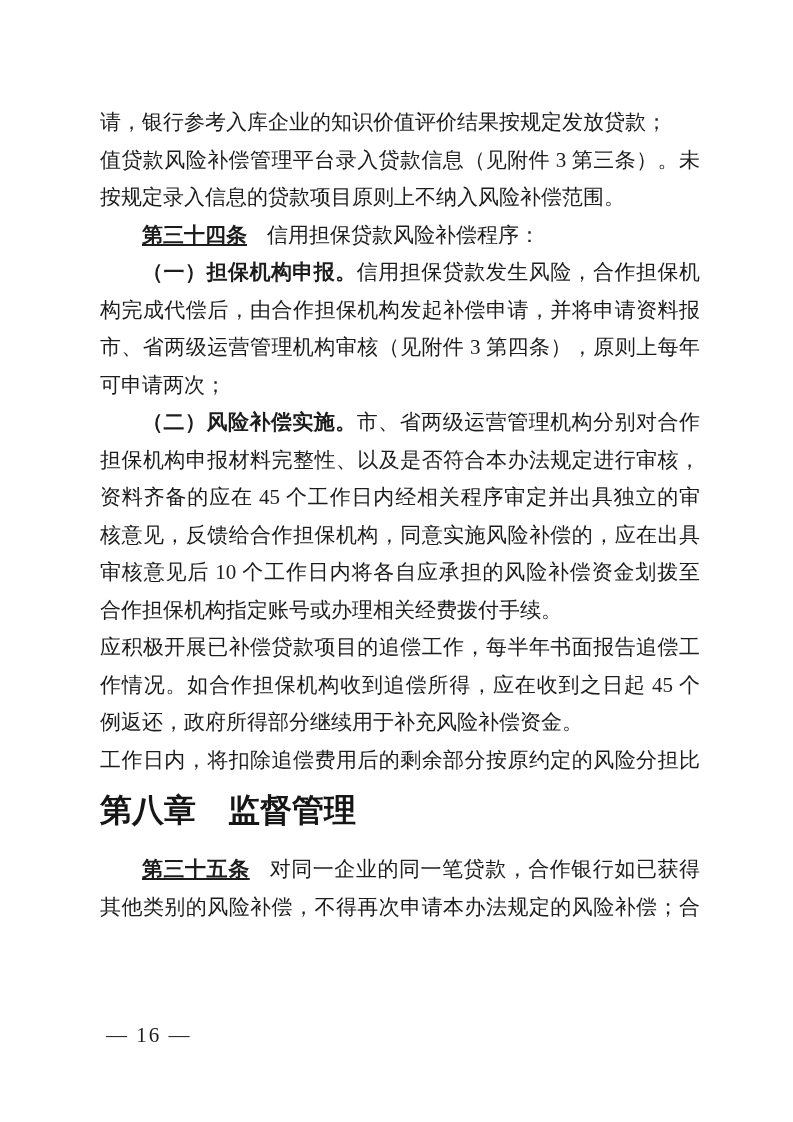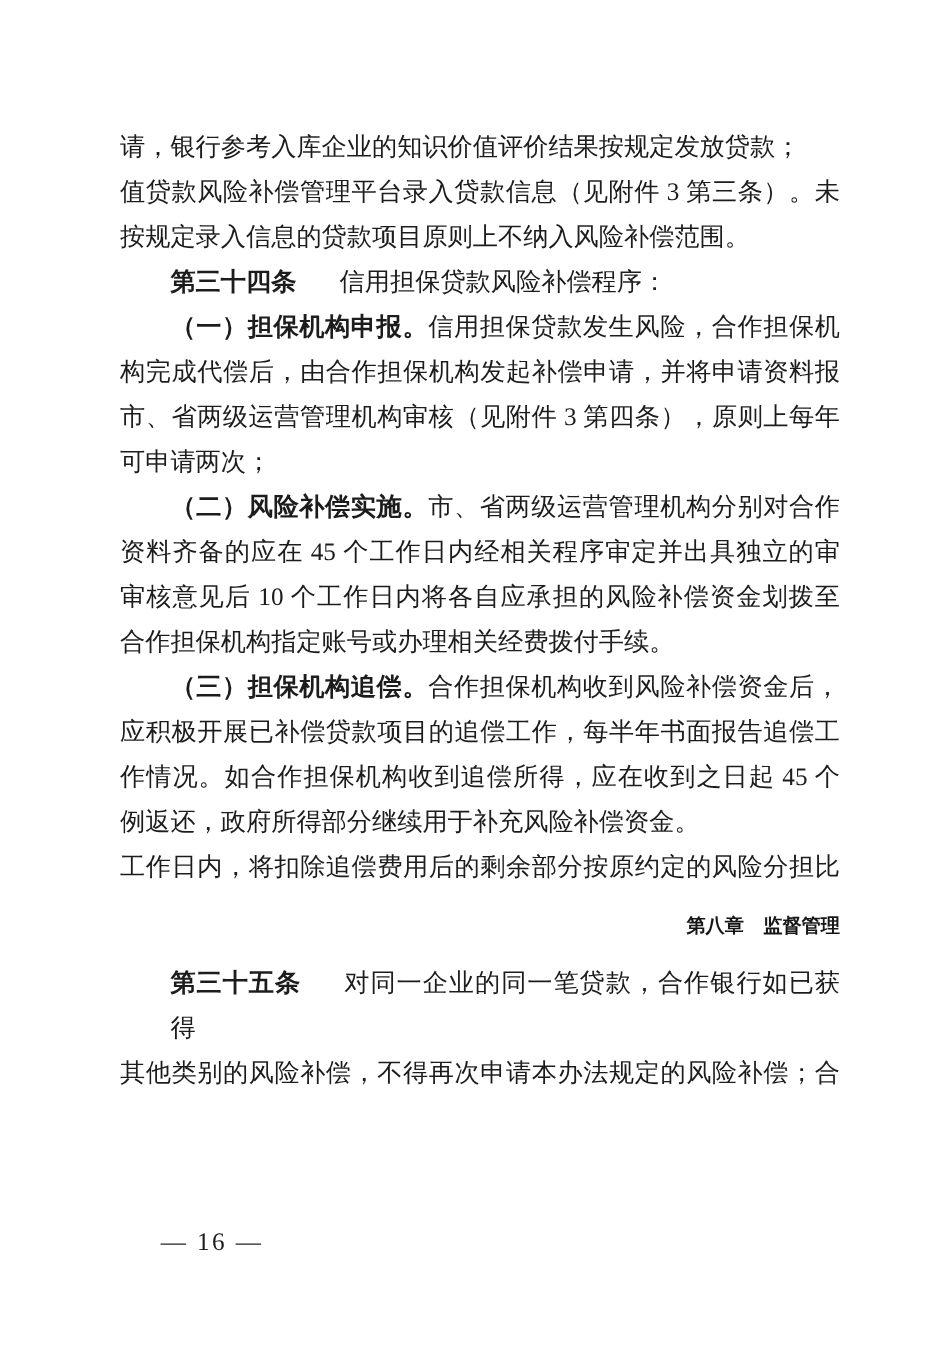--- a/index.html
+++ b/index.html
@@ -35,41 +35,41 @@
     text-align: right;
     text-align-last: left;
   }
   .line.indent {
     padding-left: 42px;
   }
   .line b.lead {
     font-weight: 700;
   }
   .line b.lead.gap {
-    margin-right: 36px;
+    margin-right: 20px;
+    text-decoration: underline;
   }
   .chapter-heading {
     margin-top: 12px;
-    margin-bottom: 9px;
+    margin-bottom: 22px;
     line-height: 38px;
-    font-size: 16px;
+    font-size: 32px;
     font-weight: 700;
-    text-align: right;
+    text-align: left;
     font-family: "Liberation Sans", "DejaVu Sans", sans-serif;
     color: #161616;
   }
   .page-footer {
     position: absolute;
     left: 106px;
     top: 1020px;
     font-size: 21px;
     line-height: 30px;
     letter-spacing: 2px;
     color: #1c1c1c;
-    margin-left: 28px;
   }
 </style>
 </head>
 <body>
 
 <div class="doc-page">
   <div class="doc-body">
       <div class="para">
         <div class="line last"><span>请，银行参考入库企业的知识价值评价结果按规定发放贷款；</span></div>
       </div>
@@ -81,26 +81,27 @@
         <div class="line last indent"><b class="lead gap">第三十四条</b><span>信用担保贷款风险补偿程序：</span></div>
       </div>
       <div class="para">
         <div class="line indent"><b class="lead">（一）担保机构申报。</b><span>信用担保贷款发生风险，合作担保机</span></div>
         <div class="line"><span>构完成代偿后，由合作担保机构发起补偿申请，并将申请资料报</span></div>
         <div class="line"><span>市、省两级运营管理机构审核（见附件 3 第四条），原则上每年</span></div>
         <div class="line last"><span>可申请两次；</span></div>
       </div>
       <div class="para">
         <div class="line indent"><b class="lead">（二）风险补偿实施。</b><span>市、省两级运营管理机构分别对合作</span></div>
+        <div class="line"><span>担保机构申报材料完整性、以及是否符合本办法规定进行审核，</span></div>
         <div class="line"><span>资料齐备的应在 45 个工作日内经相关程序审定并出具独立的审</span></div>
+        <div class="line"><span>核意见，反馈给合作担保机构，同意实施风险补偿的，应在出具</span></div>
         <div class="line"><span>审核意见后 10 个工作日内将各自应承担的风险补偿资金划拨至</span></div>
         <div class="line last"><span>合作担保机构指定账号或办理相关经费拨付手续。</span></div>
       </div>
       <div class="para">
-        <div class="line indent"><b class="lead">（三）担保机构追偿。</b><span>合作担保机构收到风险补偿资金后，</span></div>
         <div class="line"><span>应积极开展已补偿贷款项目的追偿工作，每半年书面报告追偿工</span></div>
         <div class="line"><span>作情况。如合作担保机构收到追偿所得，应在收到之日起 45 个</span></div>
         <div class="line last"><span>例返还，政府所得部分继续用于补充风险补偿资金。</span></div>
         <div class="line"><span>工作日内，将扣除追偿费用后的剩余部分按原约定的风险分担比</span></div>
       </div>
       <div class="chapter-heading">第八章　监督管理</div>
       <div class="para">
         <div class="line indent"><b class="lead gap">第三十五条</b><span>对同一企业的同一笔贷款，合作银行如已获得</span></div>
         <div class="line"><span>其他类别的风险补偿，不得再次申请本办法规定的风险补偿；合</span></div>
       </div>

